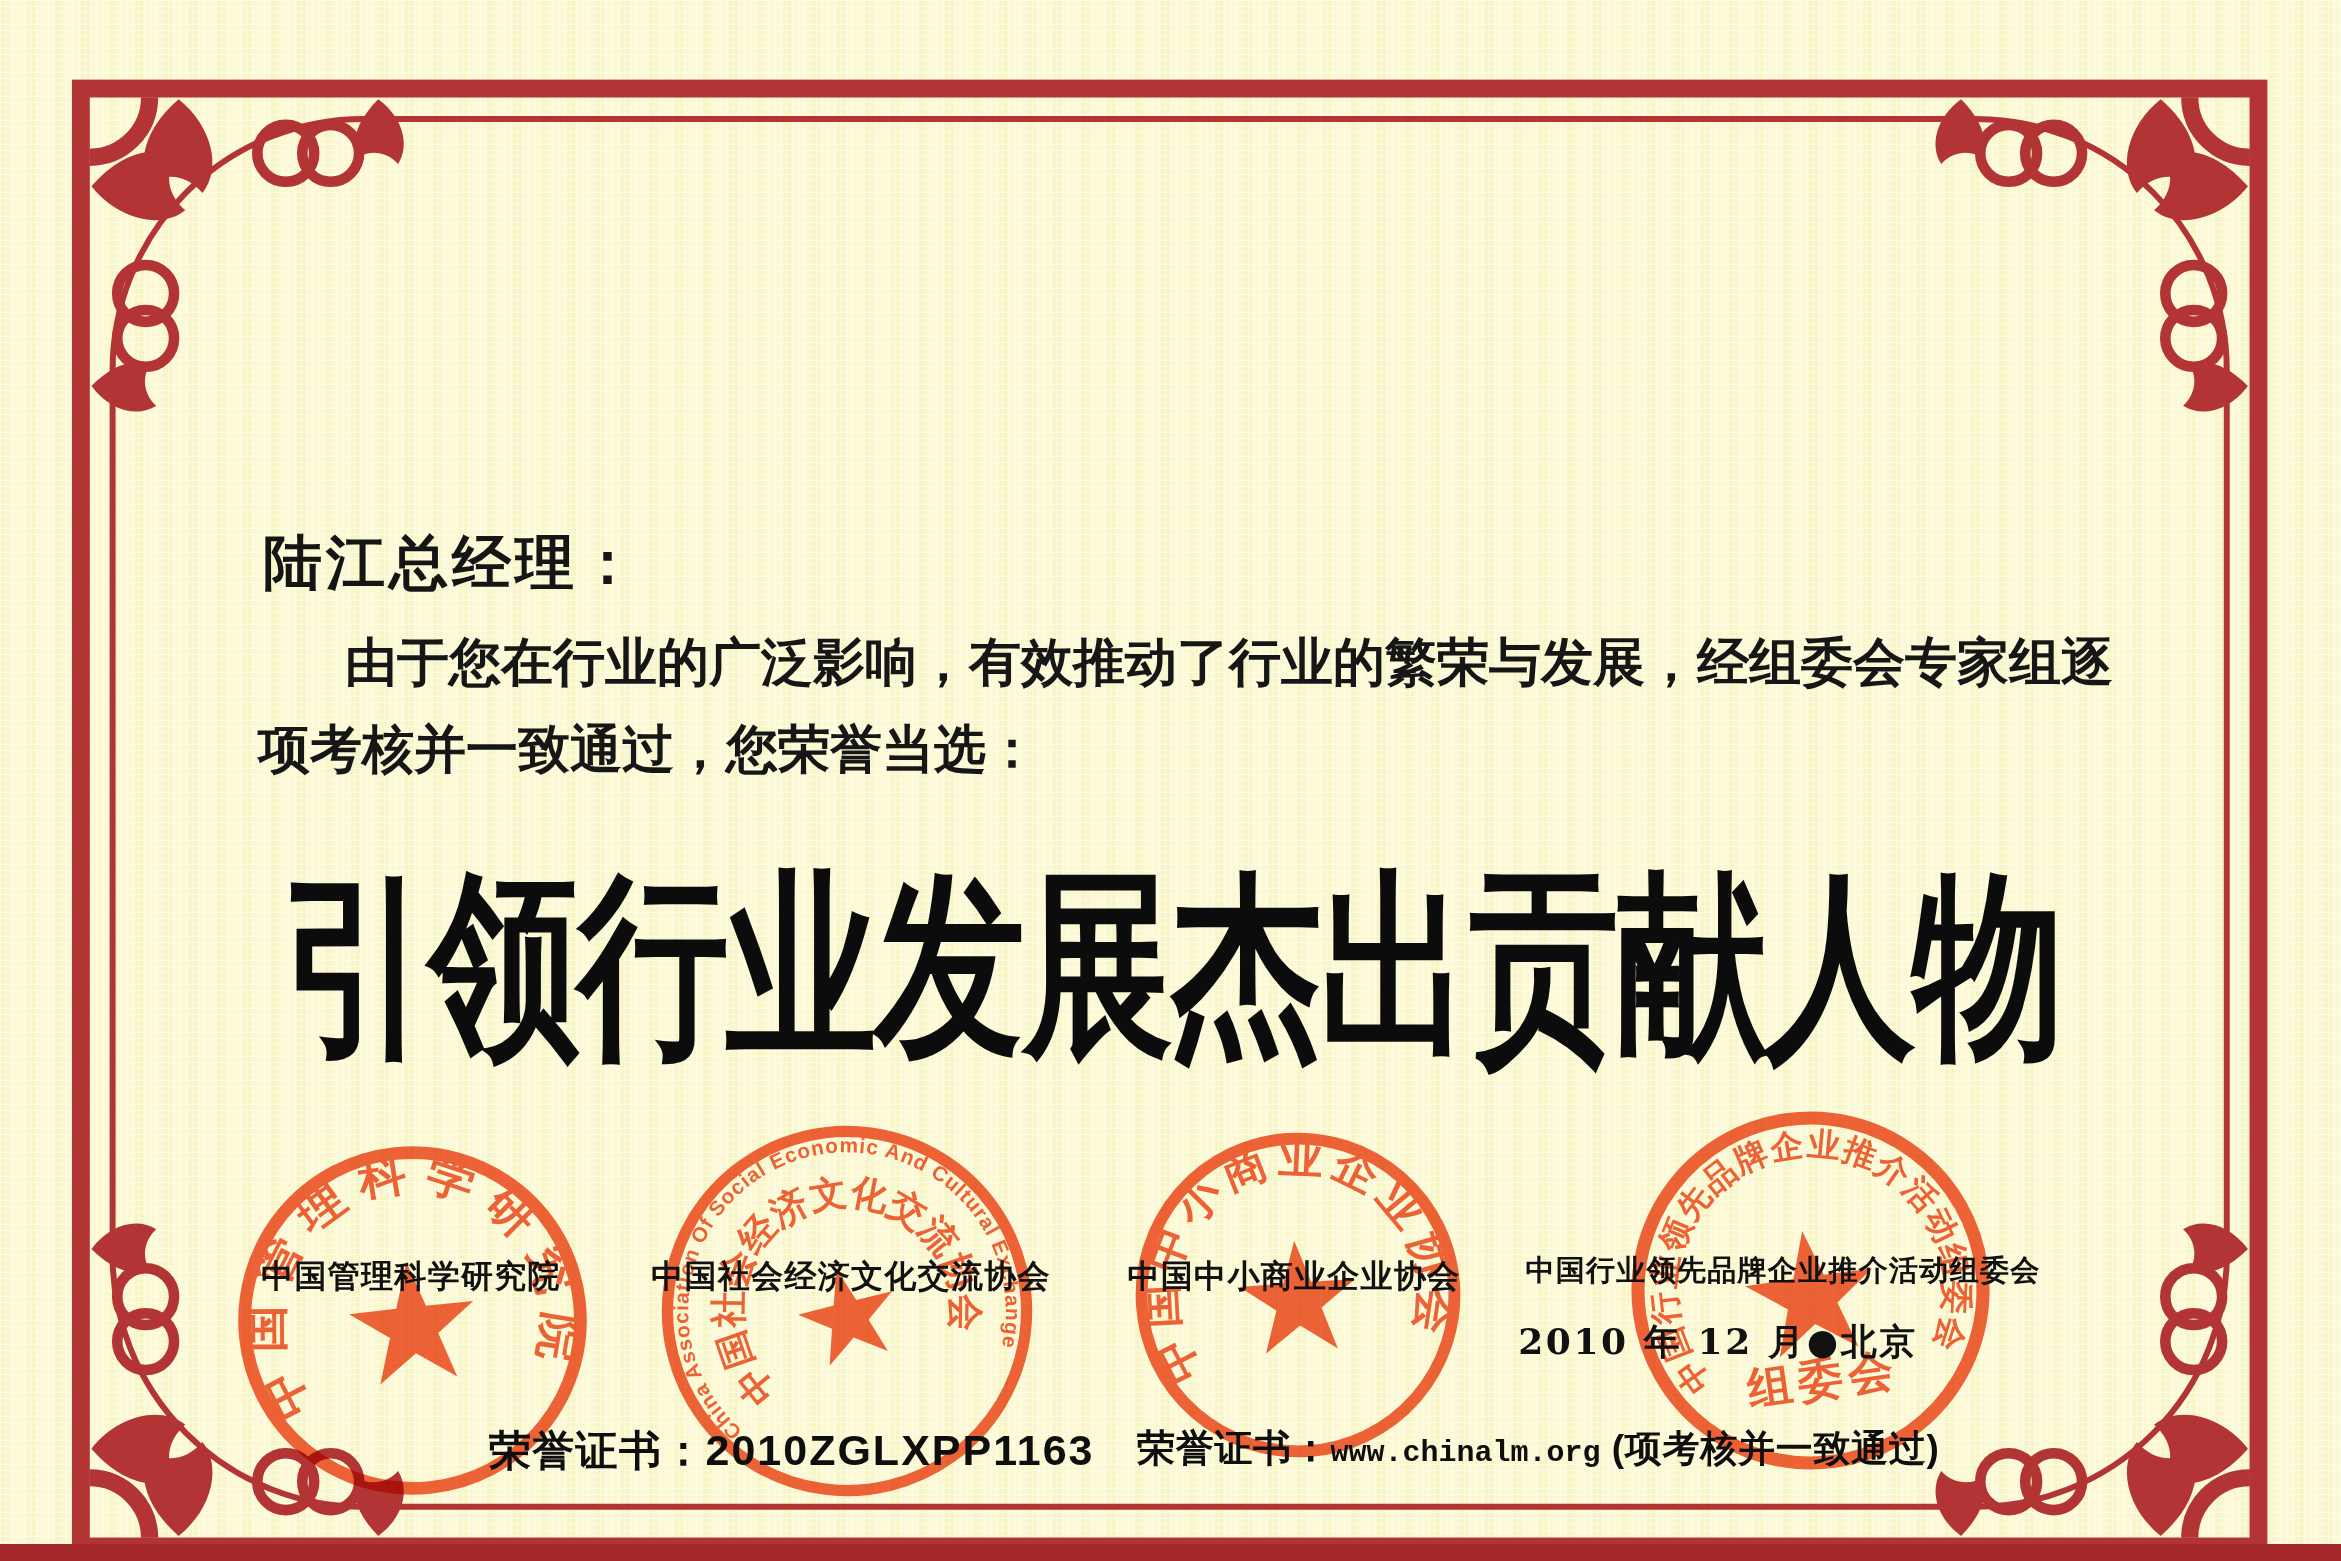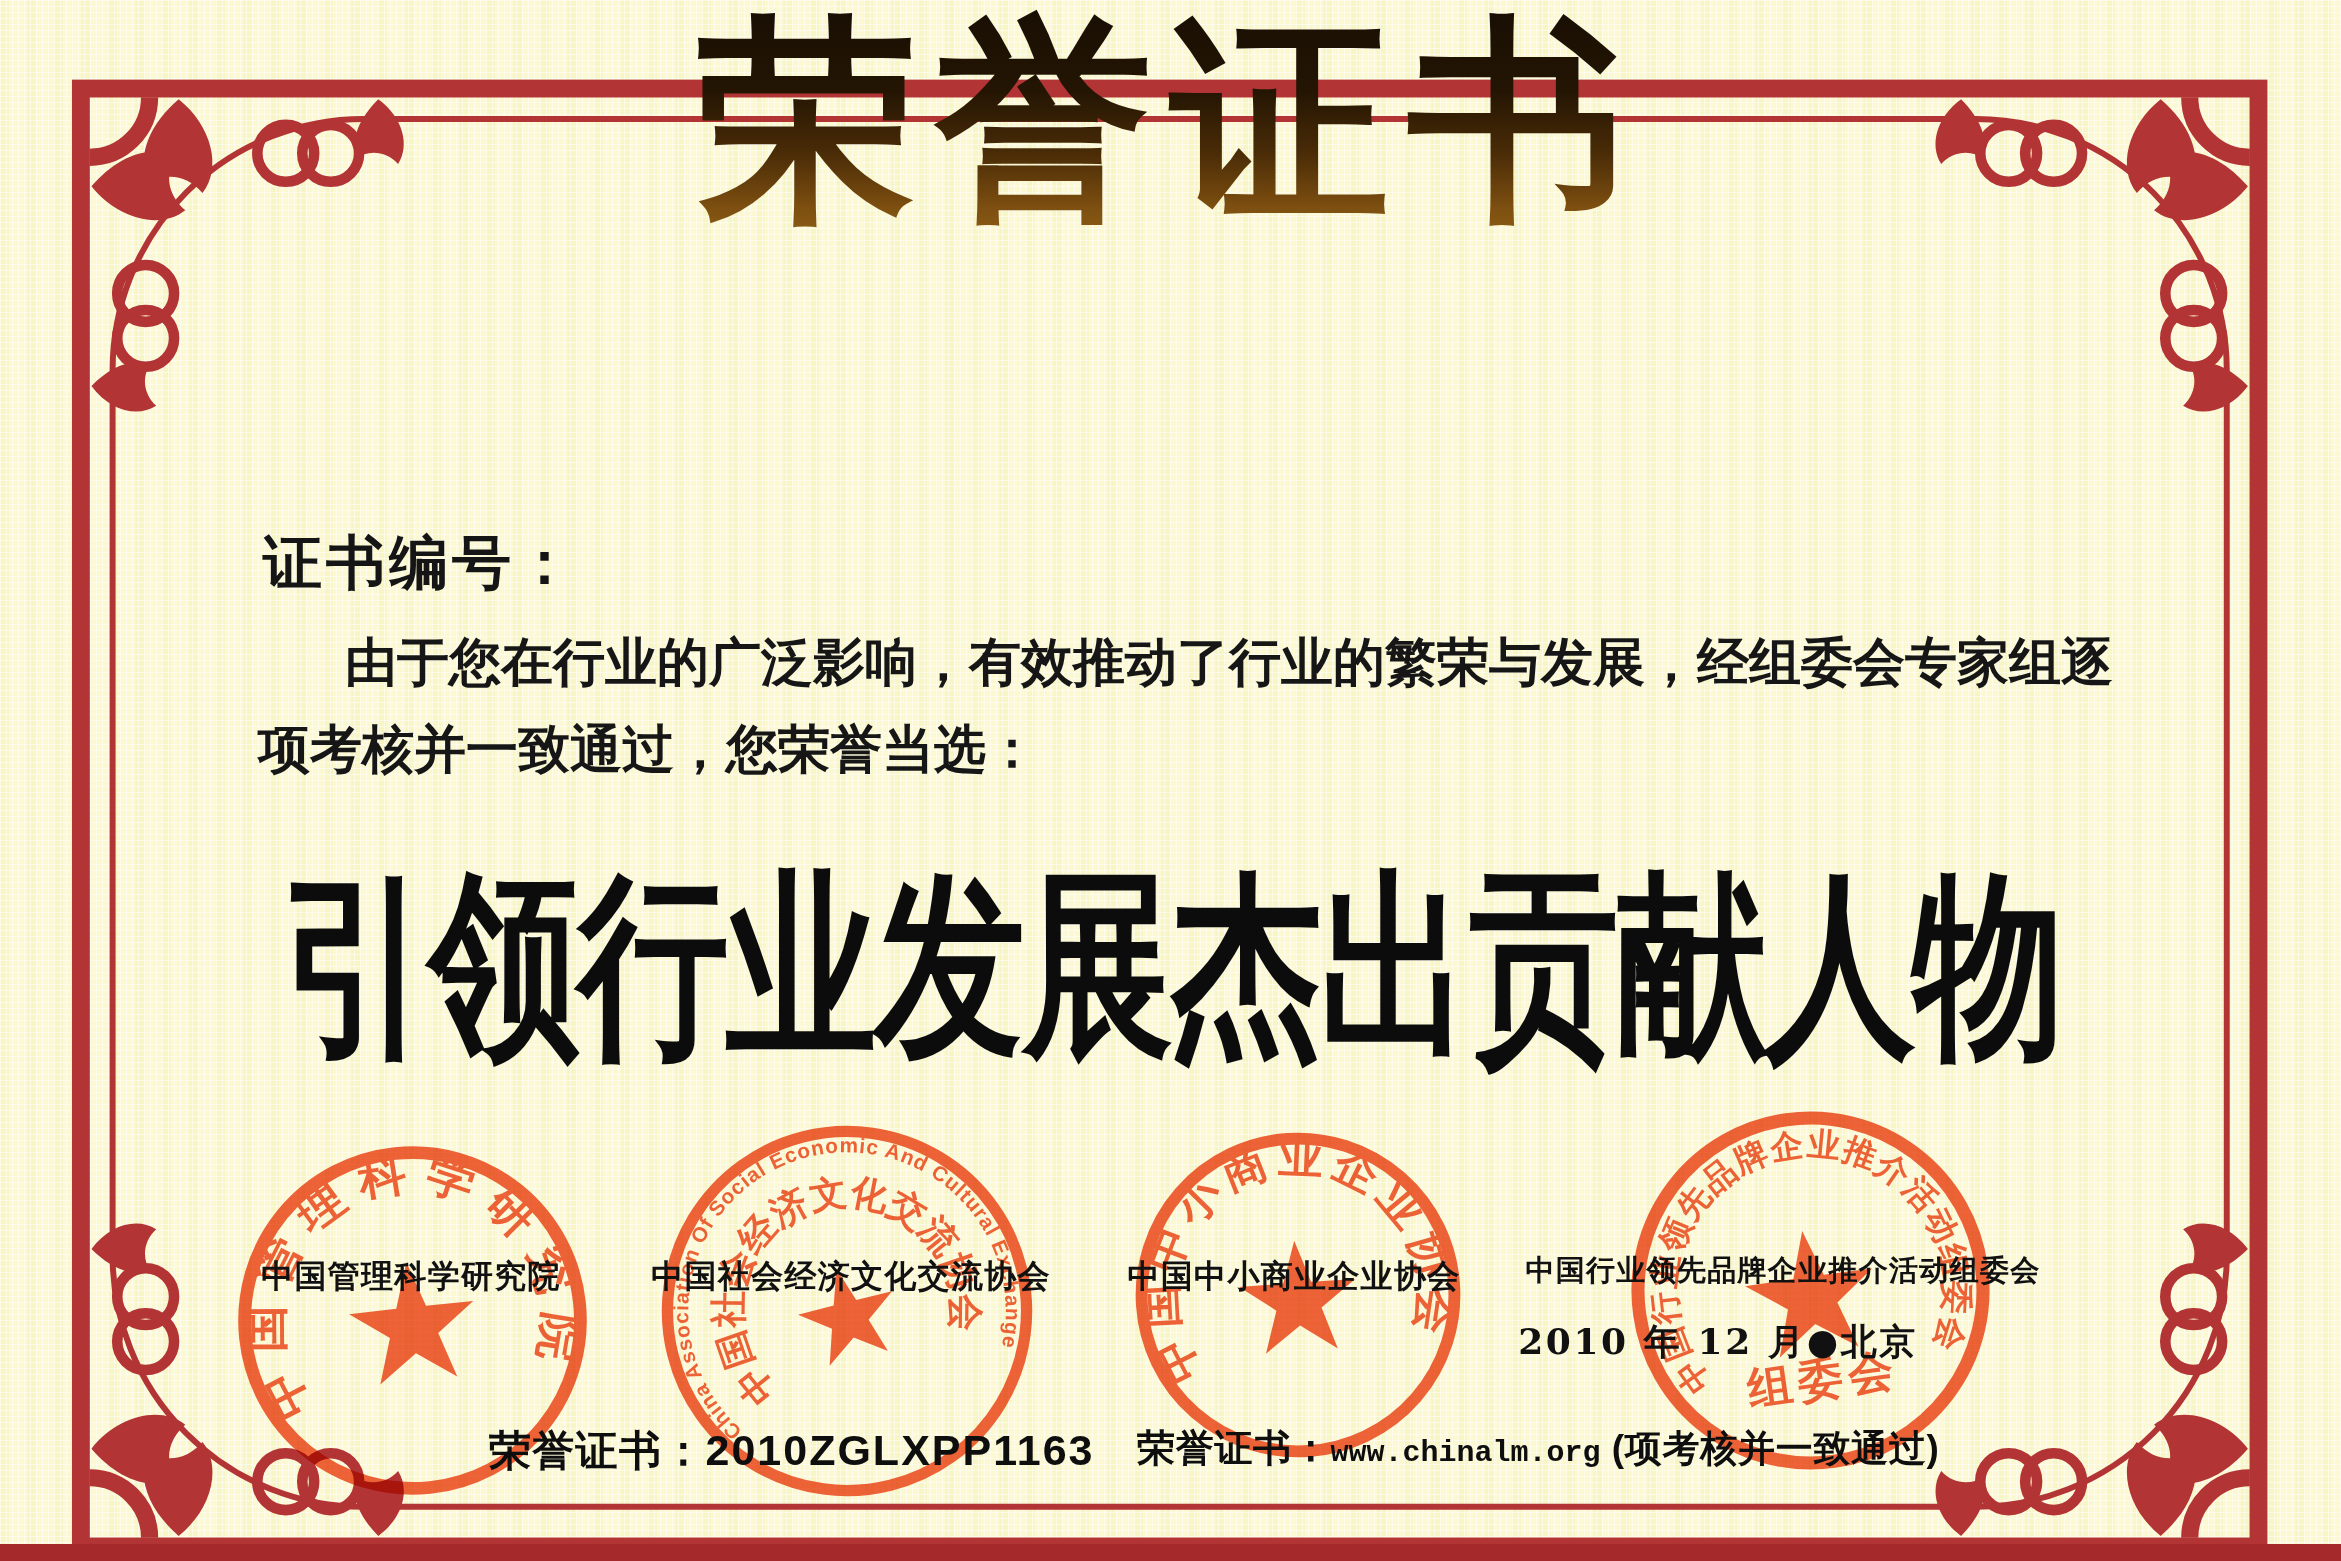--- a/index.html
+++ b/index.html
@@ -104,23 +104,22 @@
 
     <rect x="170" y="180" width="3199" height="2100" rx="380" fill="none" stroke="#b23434" stroke-width="9"></rect>
     <use href="#orn" transform="translate(122,134)"></use>
     <use href="#orn" transform="translate(3417,134) scale(-1,1)"></use>
     <use href="#orn" transform="translate(122,2340) scale(1,-1)"></use>
     <use href="#orn" transform="translate(3417,2340) scale(-1,-1)"></use>
   </svg>
 
   <div id="bottom-band"></div>
 
-  <div id="title" class="abs nowrap">荣誉证书</div>
 
-  <div id="recipient" class="abs nowrap">证书编号：</div>
+  <div id="recipient" class="abs nowrap">陆江总经理：</div>
 
   <div id="body-text" class="abs">
     <div class="line1 nowrap">由于您在行业的广泛影响，有效推动了行业的繁荣与发展，经组委会专家组逐</div>
     <div class="nowrap">项考核并一致通过，您荣誉当选：</div>
   </div>
 
   <div id="award" class="abs nowrap">引领行业发展杰出贡献人物</div>
 
   <div id="stamp-1" class="stamp">
     <svg width="100%" height="100%" viewBox="0 0 200 200">

